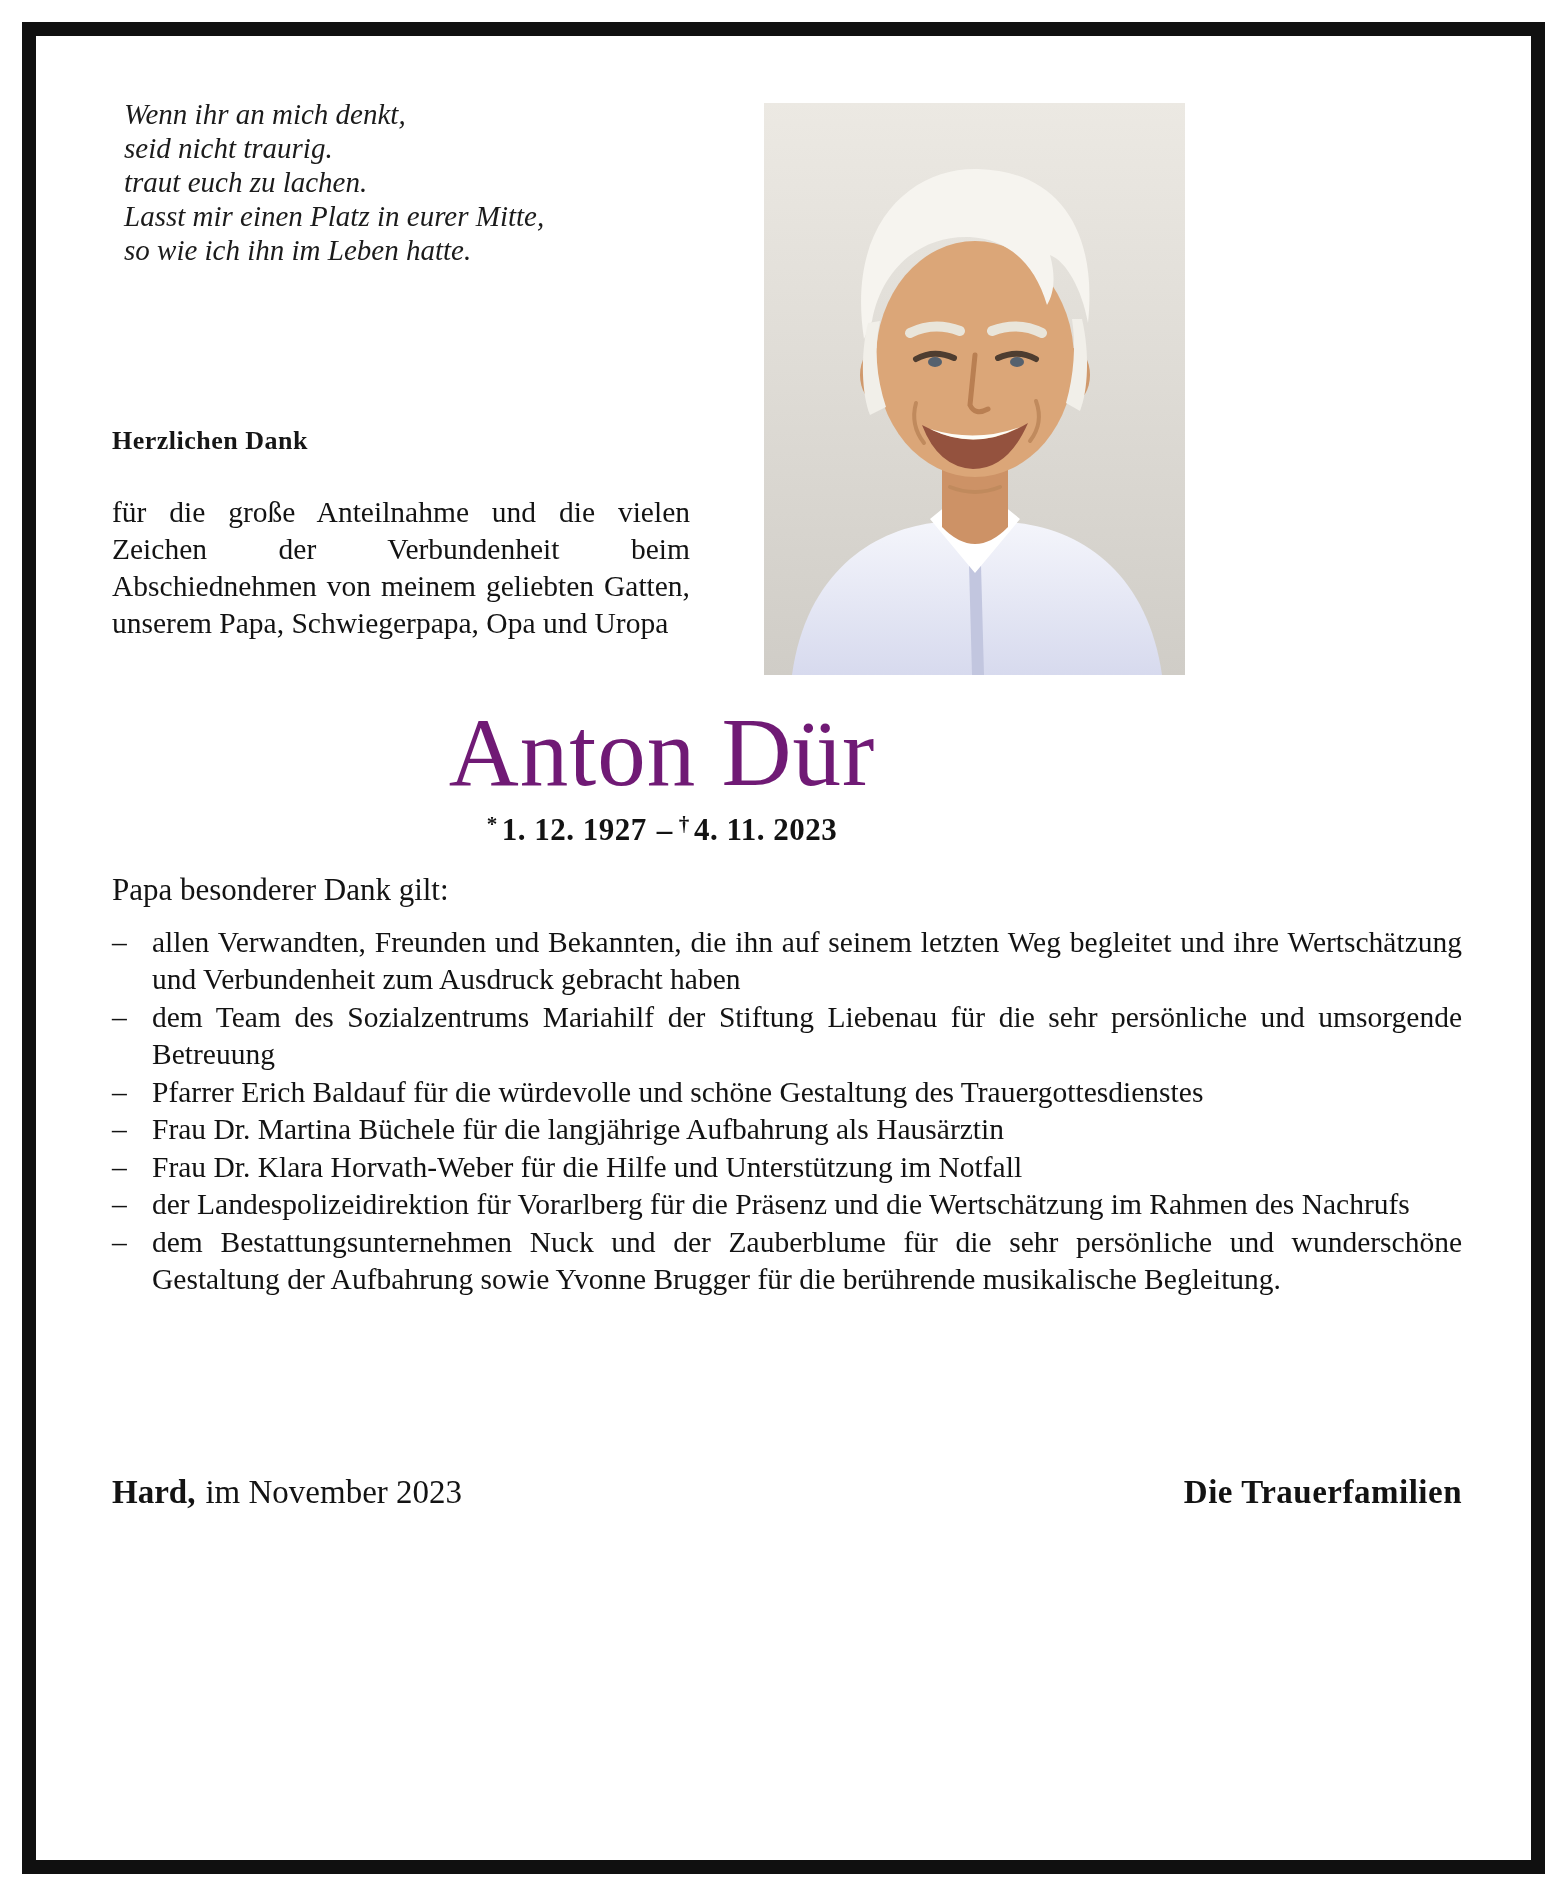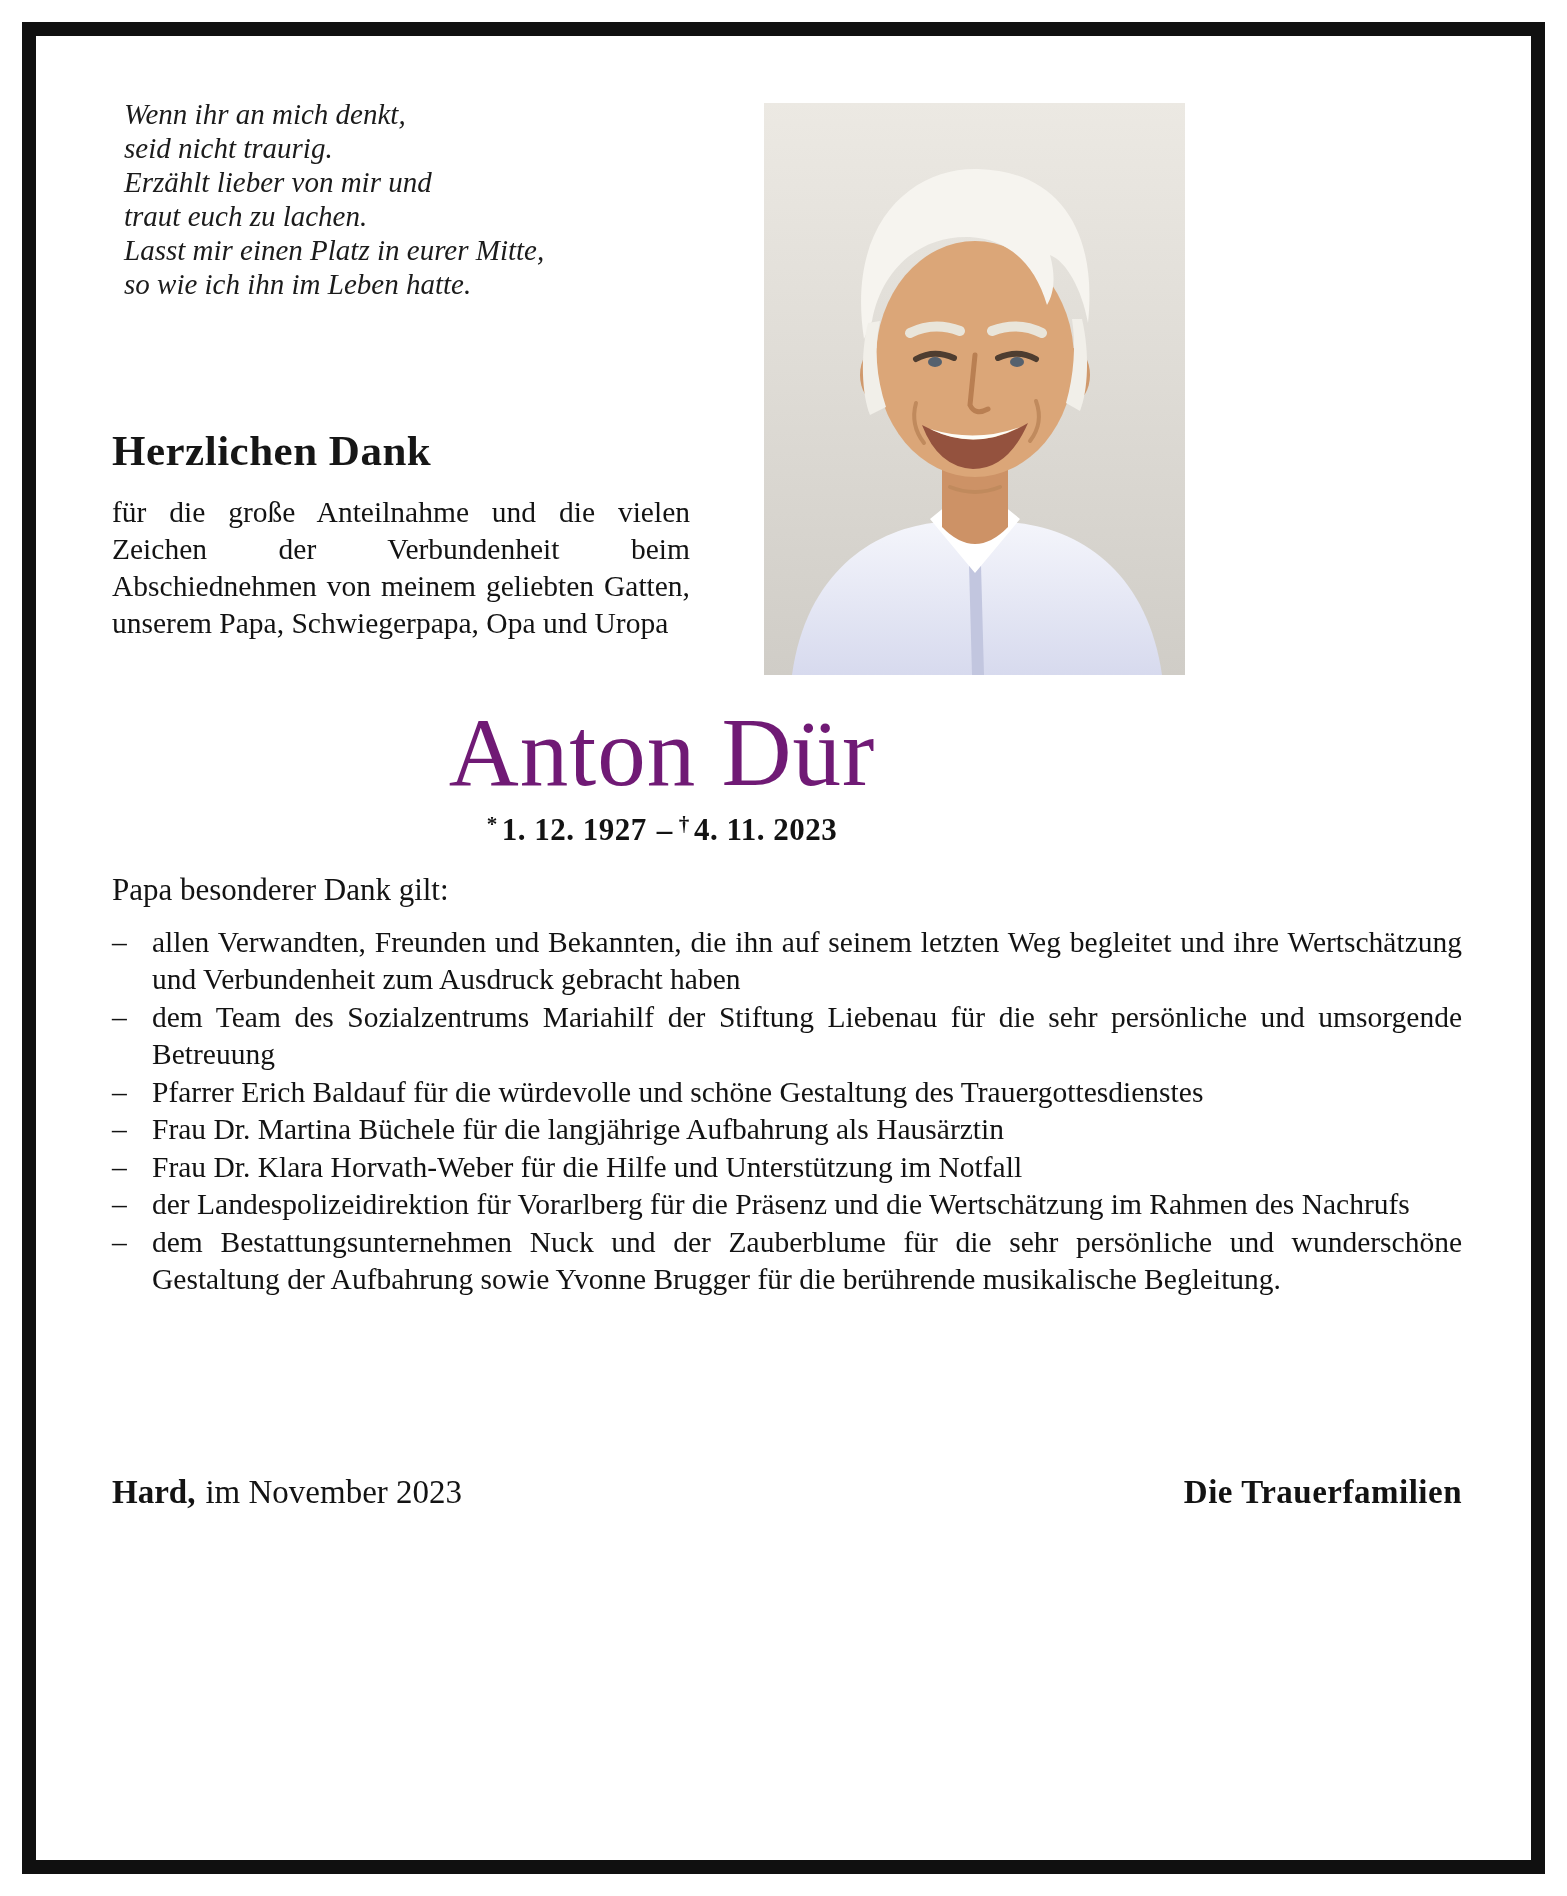--- a/index.html
+++ b/index.html
@@ -30,21 +30,21 @@
     position: absolute;
     left: 764px; top: 103px;
     width: 421px; height: 572px;
     overflow: hidden;
     background: #dedbd5;
   }
   .photo svg { display: block; }
   .thanks-heading {
     position: absolute;
     left: 112px; top: 426px;
-    font-size: 43px;
+    font-size: 26px;
     letter-spacing: 0.5px;
     color: #161616;
   }
   .thanks-text {
     position: absolute;
     left: 112px; top: 494px;
     width: 578px;
     font-size: 29.5px;
     line-height: 1.26;
     text-align: justify;
@@ -110,21 +110,20 @@
   .footer .signature { font-weight: bold; letter-spacing: 0.5px; }
 </style>
 </head>
 <body>
 
 <div class="frame"></div>
 
 <div class="poem">
   <div>Wenn ihr an mich denkt,</div>
   <div>seid nicht traurig.</div>
-  <div>Erzählt lieber von mir und</div>
   <div>traut euch zu lachen.</div>
   <div>Lasst mir einen Platz in eurer Mitte,</div>
   <div>so wie ich ihn im Leben hatte.</div>
 </div>
 
 <div class="photo" role="img" aria-label="Porträtfoto eines lächelnden älteren Mannes mit weißem Haar und hellem Hemd">
   <svg viewBox="0 0 421 572" width="421" height="572" xmlns="http://www.w3.org/2000/svg">
     <defs>
       <linearGradient id="bgGrad" x1="0" y1="0" x2="0" y2="1">
         <stop offset="0" stop-color="#ecE9e3"></stop>

